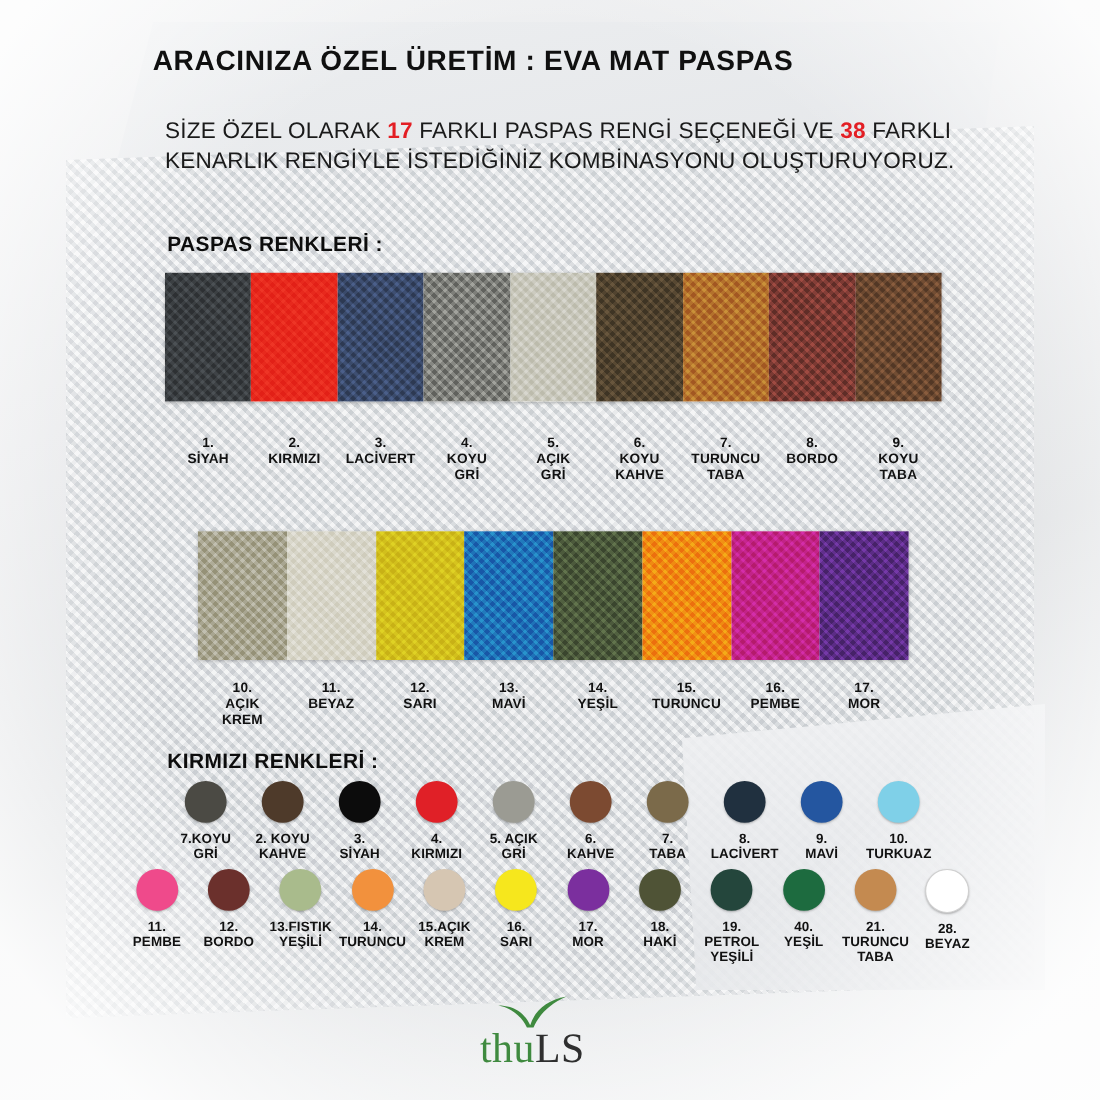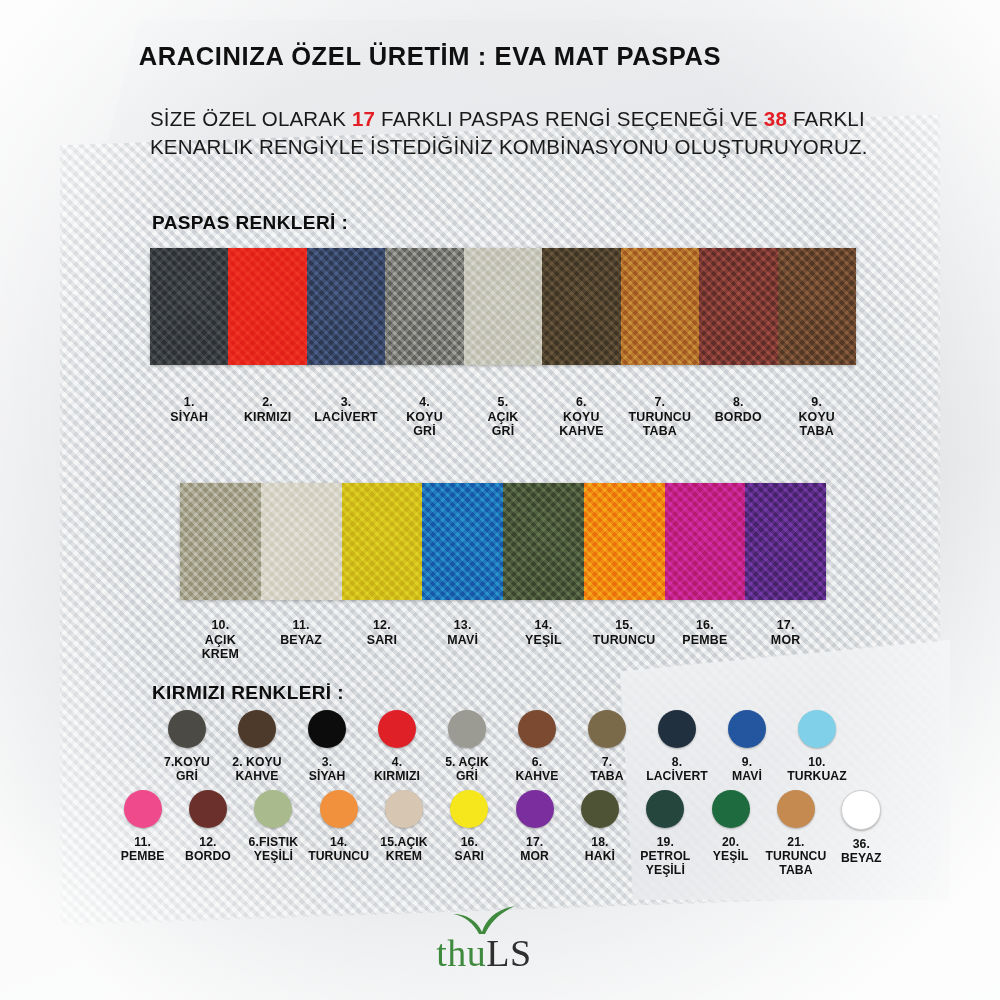--- a/index.html
+++ b/index.html
@@ -339,21 +339,21 @@
         <div class="dot-lbl">11.
 PEMBE</div>
       </div>
       <div class="dot-cell">
         <div class="dot" style="background: rgb(107, 48, 44);"></div>
         <div class="dot-lbl">12.
 BORDO</div>
       </div>
       <div class="dot-cell">
         <div class="dot" style="background: rgb(169, 187, 140);"></div>
-        <div class="dot-lbl">6.FISTIK
+        <div class="dot-lbl">13.FISTIK
 YEŞİLİ</div>
       </div>
       <div class="dot-cell">
         <div class="dot" style="background: rgb(242, 145, 61);"></div>
         <div class="dot-lbl">14.
 TURUNCU</div>
       </div>
       <div class="dot-cell">
         <div class="dot" style="background: rgb(214, 198, 178);"></div>
         <div class="dot-lbl">15.AÇIK
@@ -375,32 +375,32 @@
 HAKİ</div>
       </div>
       <div class="dot-cell">
         <div class="dot" style="background: rgb(36, 70, 60);"></div>
         <div class="dot-lbl">19.
 PETROL
 YEŞİLİ</div>
       </div>
       <div class="dot-cell">
         <div class="dot" style="background: rgb(29, 107, 63);"></div>
-        <div class="dot-lbl">20.
+        <div class="dot-lbl">40.
 YEŞİL</div>
       </div>
       <div class="dot-cell">
         <div class="dot" style="background: rgb(196, 138, 80);"></div>
         <div class="dot-lbl">21.
 TURUNCU
 TABA</div>
       </div>
       <div class="dot-cell">
         <div class="dot" style="background: rgb(255, 255, 255); border: 1px solid rgb(208, 208, 208);"></div>
-        <div class="dot-lbl">36.
+        <div class="dot-lbl">28.
 BEYAZ</div>
       </div>
     </div>
 
   <div class="logo-wrap">
     <svg class="logo-mark" viewBox="0 0 66 30">
       <path d="M2 9 C16 9, 26 16, 31 27 C35 14, 46 4, 64 1 C48 8, 39 18, 34 29 L28 29 C23 19, 14 11, 2 9 Z" fill="#3f8a3f"></path>
     </svg>
     <div class="logo-text"><span class="grn">thu</span><span>LS</span></div>
   </div>

